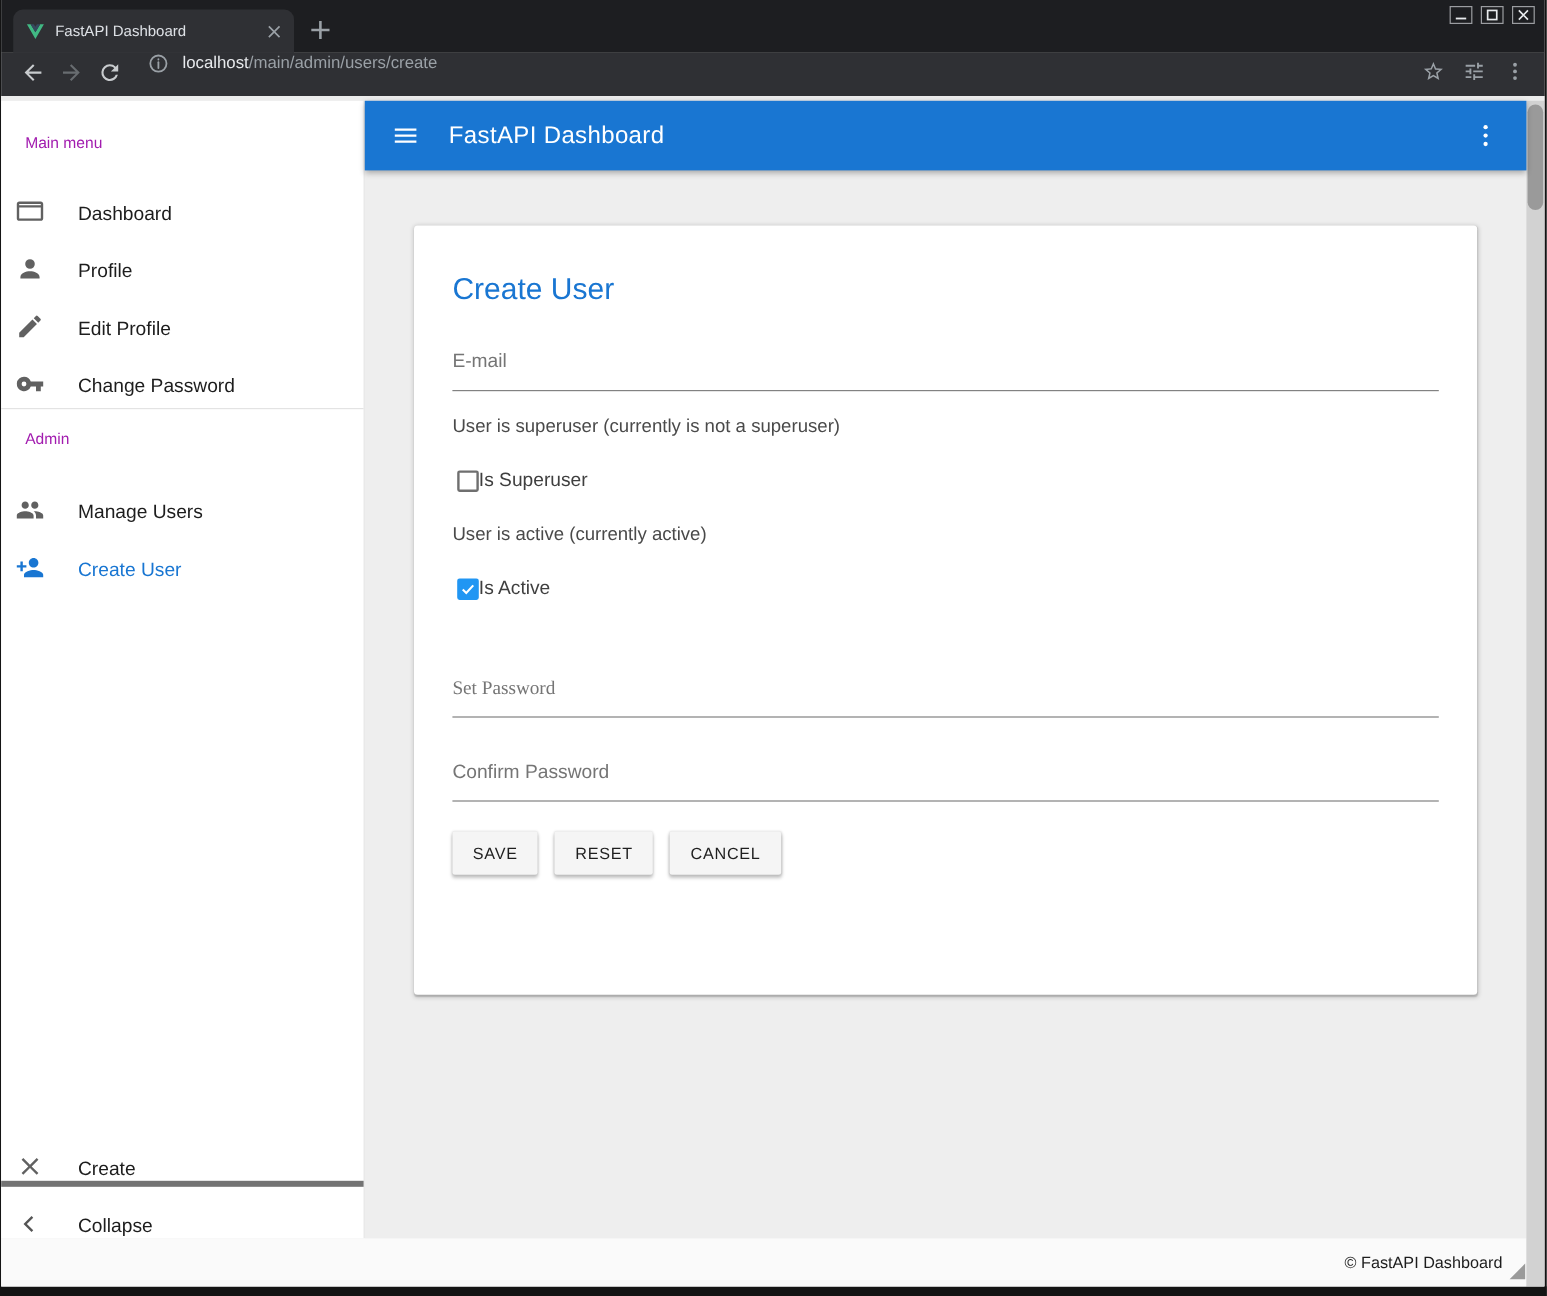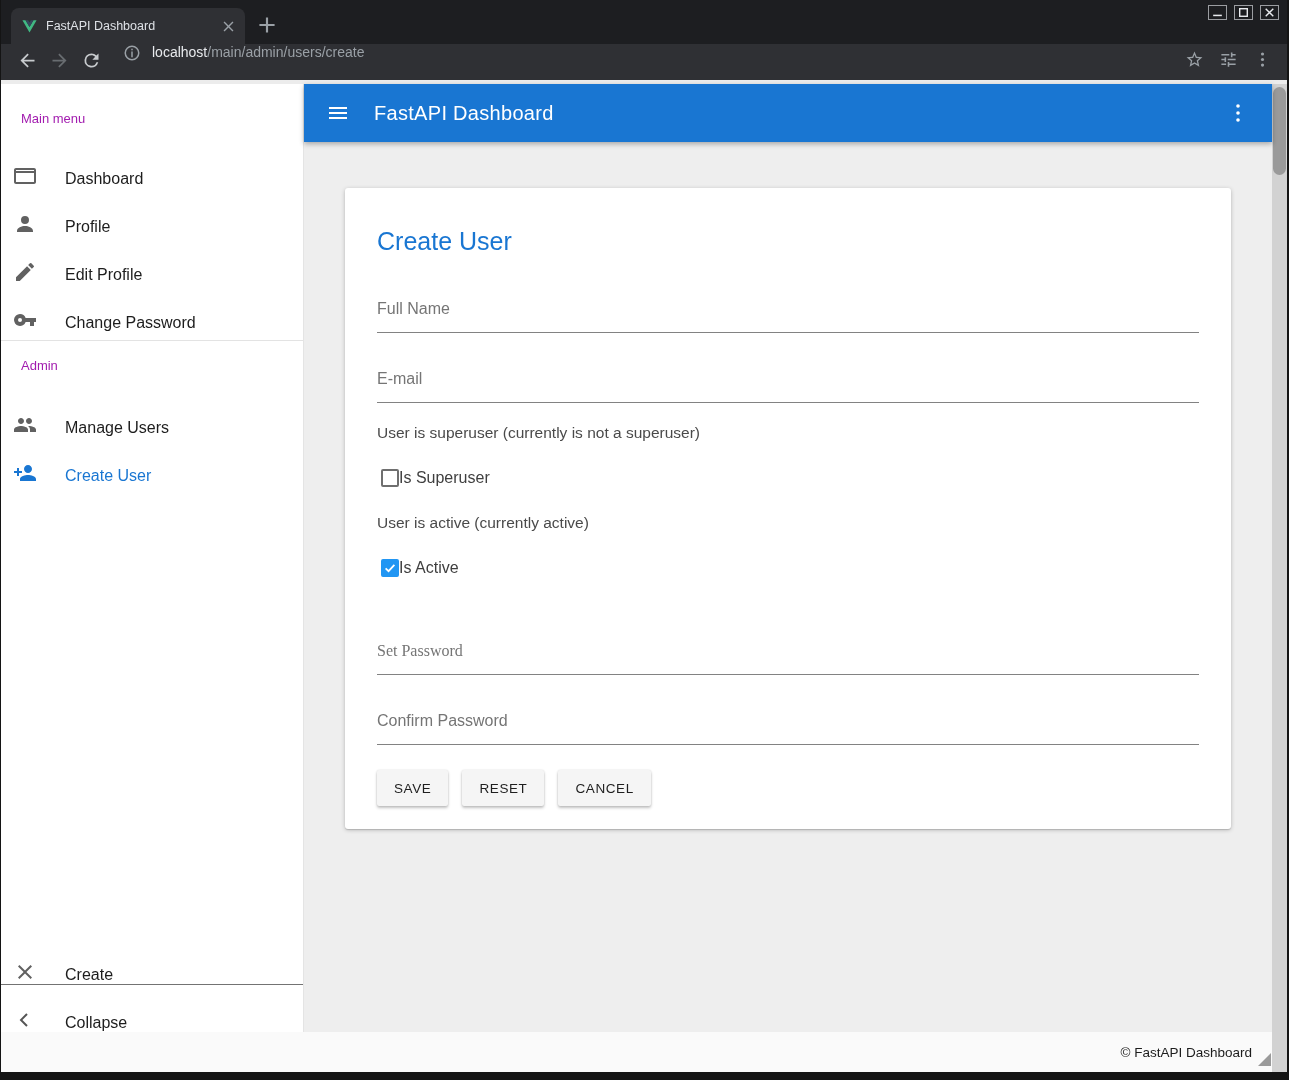--- a/index.html
+++ b/index.html
@@ -57,21 +57,21 @@
   .side-label.small { height:48px; padding-top:0; }
   .side-item {
     height:48px; display:flex; align-items:flex-end; padding:0 12px; gap:28px;
     font-size:16px; color:#1d1d1d; cursor:pointer;
   }
   .side-item .s-icon { width:24px; height:24px; color:#616161; flex-shrink:0; }
   .side-item.active { color:#1976d2; }
   .side-item.active .s-icon { color:#1976d2; }
   .divider { border-top:1px solid #e3e3e3; margin-top:8px; }
   .logout-row { margin-top:auto; }
-  .collapse-row { border-top:1px solid #737373; }
+  .collapse-row { border-top:5px solid #737373; }
   .collapse-row .s-icon { color:#555555; }
   
   .main { flex:1; display:flex; flex-direction:column; margin-bottom:40px; min-width:0; }
   .appbar {
     height:58px; background:#1976d2; color:#ffffff; flex-shrink:0;
     display:flex; align-items:center; padding:0 22px; gap:24px;
     box-shadow:0 2px 5px rgba(0,0,0,.3); position:relative; z-index:2;
   }
   .appbar .a-icon { width:24px; height:24px; color:#ffffff; }
   .appbar-title { font-size:20px; font-weight:500; letter-spacing:.3px; flex:1; }
@@ -302,21 +302,20 @@
               <circle cx="12" cy="12" r="1.8"></circle>
               <circle cx="12" cy="19" r="1.8"></circle>
             </svg>
         </button>
       </header>
 
       <div class="content">
         <div class="card">
           <h1 class="form-title">Create User</h1>
 
-          <input class="mat-input mt-f1" type="text" placeholder="Full Name" style="">
           <input class="mat-input mt-f2" type="text" placeholder="E-mail" style="">
 
           <p class="note first">User is superuser (currently is not a superuser)</p>
 
           <div class="check-row">
             <span class="checkbox"></span>
             <span class="check-label">Is Superuser</span>
           </div>
 
           <p class="note">User is active (currently active)</p>

